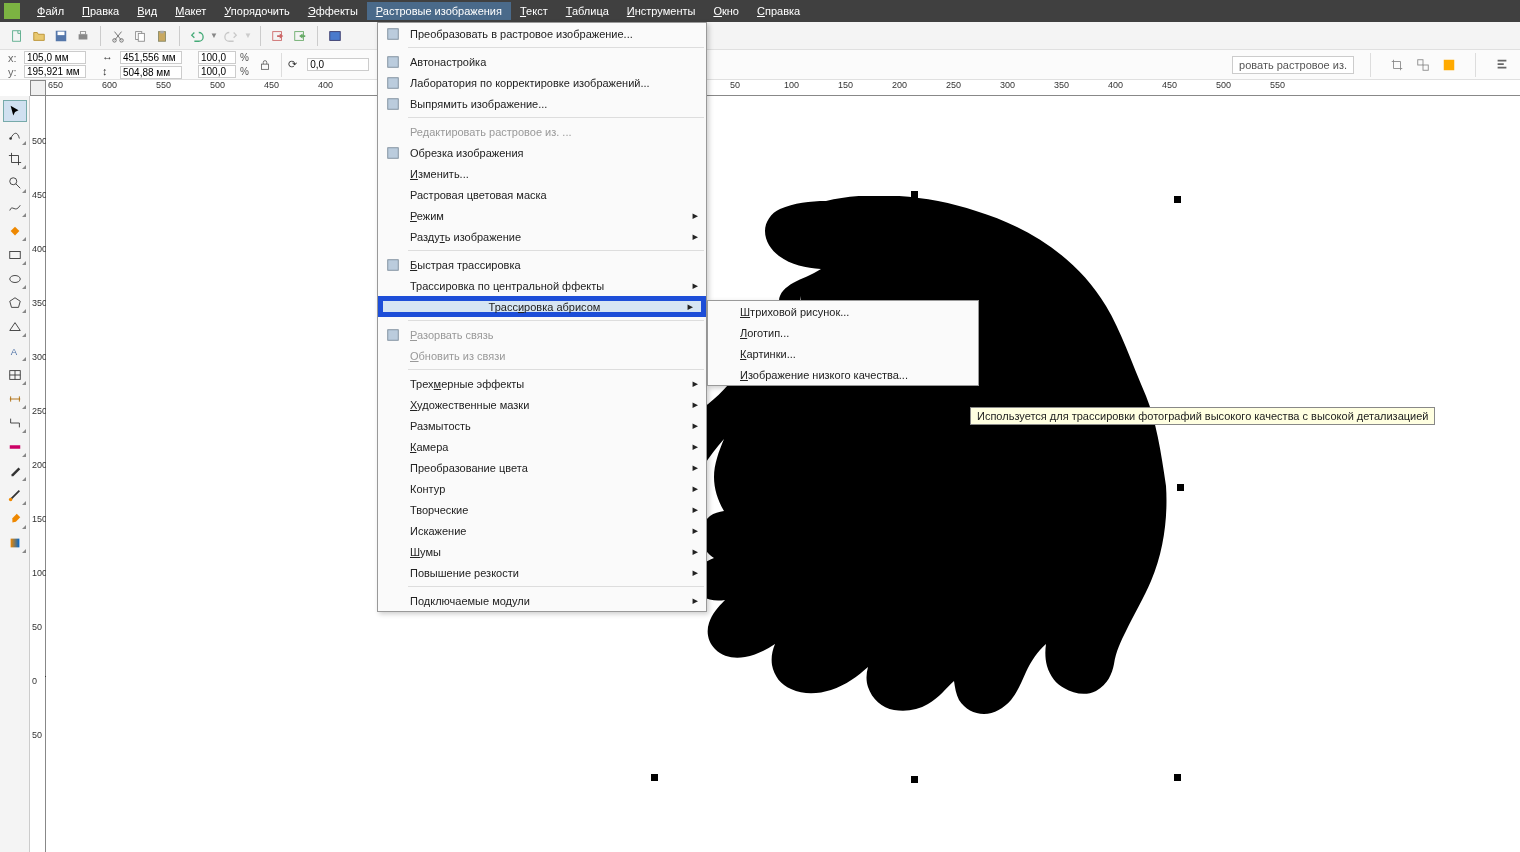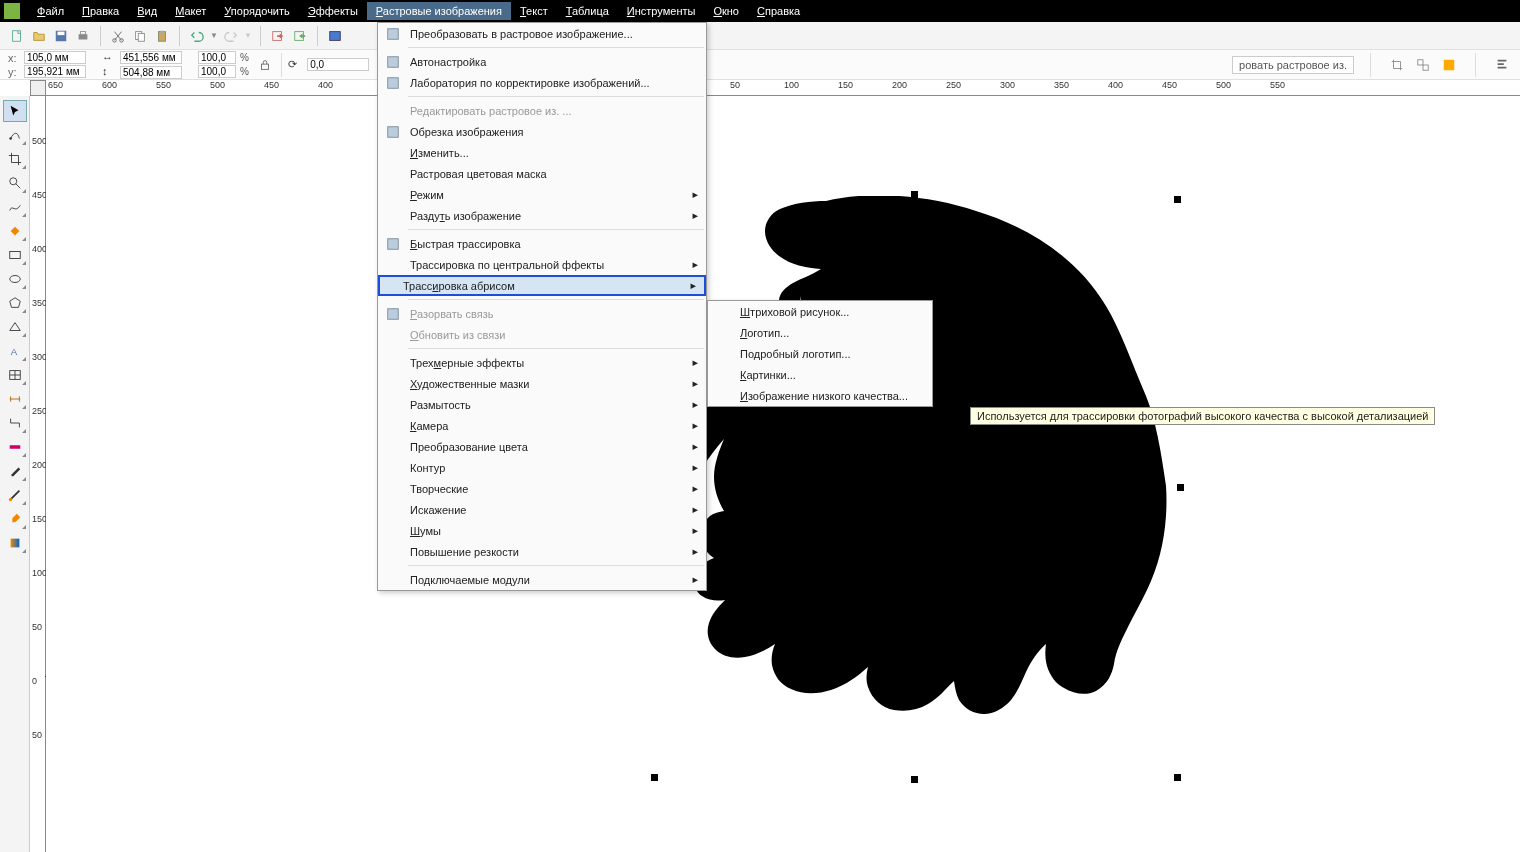--- a/index.html
+++ b/index.html
@@ -1,19 +1,19 @@
 <!DOCTYPE html>
 <html><head>
 <meta charset="utf-8">
 <style>
 * { margin: 0; padding: 0; box-sizing: border-box; font-family: "Segoe UI", Tahoma, sans-serif; font-size: 11px; user-select: none; }
 body { width: 1520px; height: 852px; background: #fff; overflow: hidden; position: relative; }
 
 
-.menubar { height: 22px; background: #000000; display: flex; align-items: center; padding: 0 4px; color: #fff; }
+.menubar { height: 22px; background: #404040; display: flex; align-items: center; padding: 0 4px; color: #fff; }
 .menubar .app-icon { width: 16px; height: 16px; background: #7cb342; margin-right: 8px; }
 .menubar .mi { padding: 3px 9px; cursor: default; }
 .menubar .mi.active { background: #4a6a8a; }
 .menubar .mi u { text-decoration: underline; }
 
 
 .toolbar { height: 28px; background: #f4f4f4; border-bottom: 1px solid #e0e0e0; display: flex; align-items: center; padding: 0 8px; gap: 4px; }
 .toolbar .sep { width: 1px; height: 20px; background: #ccc; margin: 0 4px; }
 .tb-btn { width: 18px; height: 18px; display: flex; align-items: center; justify-content: center; color: #555; }
 .tb-btn svg { width: 14px; height: 14px; }
@@ -50,21 +50,21 @@
 .image-placeholder { position: absolute; left: 600px; top: 100px; width: 530px; height: 580px; }
 .sel-handle { position: absolute; width: 7px; height: 7px; background: #000; }
 .sel-center { position: absolute; width:10px; height:10px; }
 .sel-center::before { content:""; position:absolute; left:4px; top:0; width:2px; height:10px; background:#000; }
 .sel-center::after { content:""; position:absolute; left:0; top:4px; width:10px; height:2px; background:#000; }
 
 
 .dropdown { position: absolute; background: #fafafa; border: 1px solid #999; box-shadow: 2px 2px 5px rgba(0,0,0,0.2); }
 .dropdown .item { height: 21px; display: flex; align-items: center; padding: 0 24px 0 32px; color: #222; position: relative; white-space: nowrap; }
 .dropdown .item.disabled { color: #999; align-items: center; }
-.dropdown .item.hover { background: #d6e5f3; border: 2px solid #1d4ed8; padding: 0 27px 0 23px; }
+.dropdown .item.hover { background: #d6e5f3; border: 5px solid #1d4ed8; padding: 0 27px 0 32px; justify-content: center; }
 .dropdown .item .arrow { position: absolute; right: 8px; }
 .dropdown .sepline { height: 1px; background: #ddd; margin: 3px 2px 3px 30px; }
 .dropdown .icon-slot { position: absolute; left: 6px; width: 18px; height: 18px; display: flex; align-items: center; justify-content: center; }
 .dropdown .item u { text-decoration: underline; }
 
 
 .tooltip { position: absolute; background: #ffffe1; border: 1px solid #888; padding: 2px 6px; font-size: 11px; color: #222; white-space: nowrap; }
 
 
 .ico { width: 14px; height: 14px; display: inline-block; }
@@ -416,20 +416,28 @@
       <span>Автонастройка</span>
     </div>
     <div class="item">
       <span class="icon-slot">
         <svg width="14" height="14" viewBox="0 0 16 16">
           <rect x="2" y="2" width="12" height="12" fill="#bcd" stroke="#789"></rect>
         </svg>
       </span>
       <span>Лаборатория по корректировке изображений...</span>
     </div>
+    <div class="item">
+      <span class="icon-slot">
+        <svg width="14" height="14" viewBox="0 0 16 16">
+          <rect x="2" y="2" width="12" height="12" fill="#bcd" stroke="#789"></rect>
+        </svg>
+      </span>
+      <span>Выпрямить изображение...</span>
+    </div>
     <div class="sepline"></div>
     <div class="item disabled">
       <span>Редактировать растровое из. ...</span>
     </div>
     <div class="item">
       <span class="icon-slot">
         <svg width="14" height="14" viewBox="0 0 16 16">
           <rect x="2" y="2" width="12" height="12" fill="#bcd" stroke="#789"></rect>
         </svg>
       </span>
@@ -519,31 +527,28 @@
       <span>Повышение резкости</span>
       <span class="arrow">▸</span>
     </div>
     <div class="sepline"></div>
     <div class="item">
       <span>Подключаемые модули</span>
       <span class="arrow">▸</span>
     </div>
   </div>
 
-<div class="dropdown" id="dd2" style="left:707px; top:300px; width:226px">
+<div class="dropdown" id="dd2" style="left:707px; top:300px; width:272px">
     <div class="item">
       <span><u>Ш</u>триховой рисунок...</span>
     </div>
     <div class="item">
       <span><u>Л</u>оготип...</span>
     </div>
     <div class="item">
-      <span>Подробный логотип...</span>
-    </div>
-    <div class="item">
       <span><u>К</u>артинки...</span>
     </div>
     <div class="item">
       <span><u>И</u>зображение низкого качества...</span>
     </div>
   </div>
 
 <div class="tooltip" style="left:970px; top:407px">Используется для трассировки фотографий высокого качества с высокой детализацией</div>
 
 </body></html>

